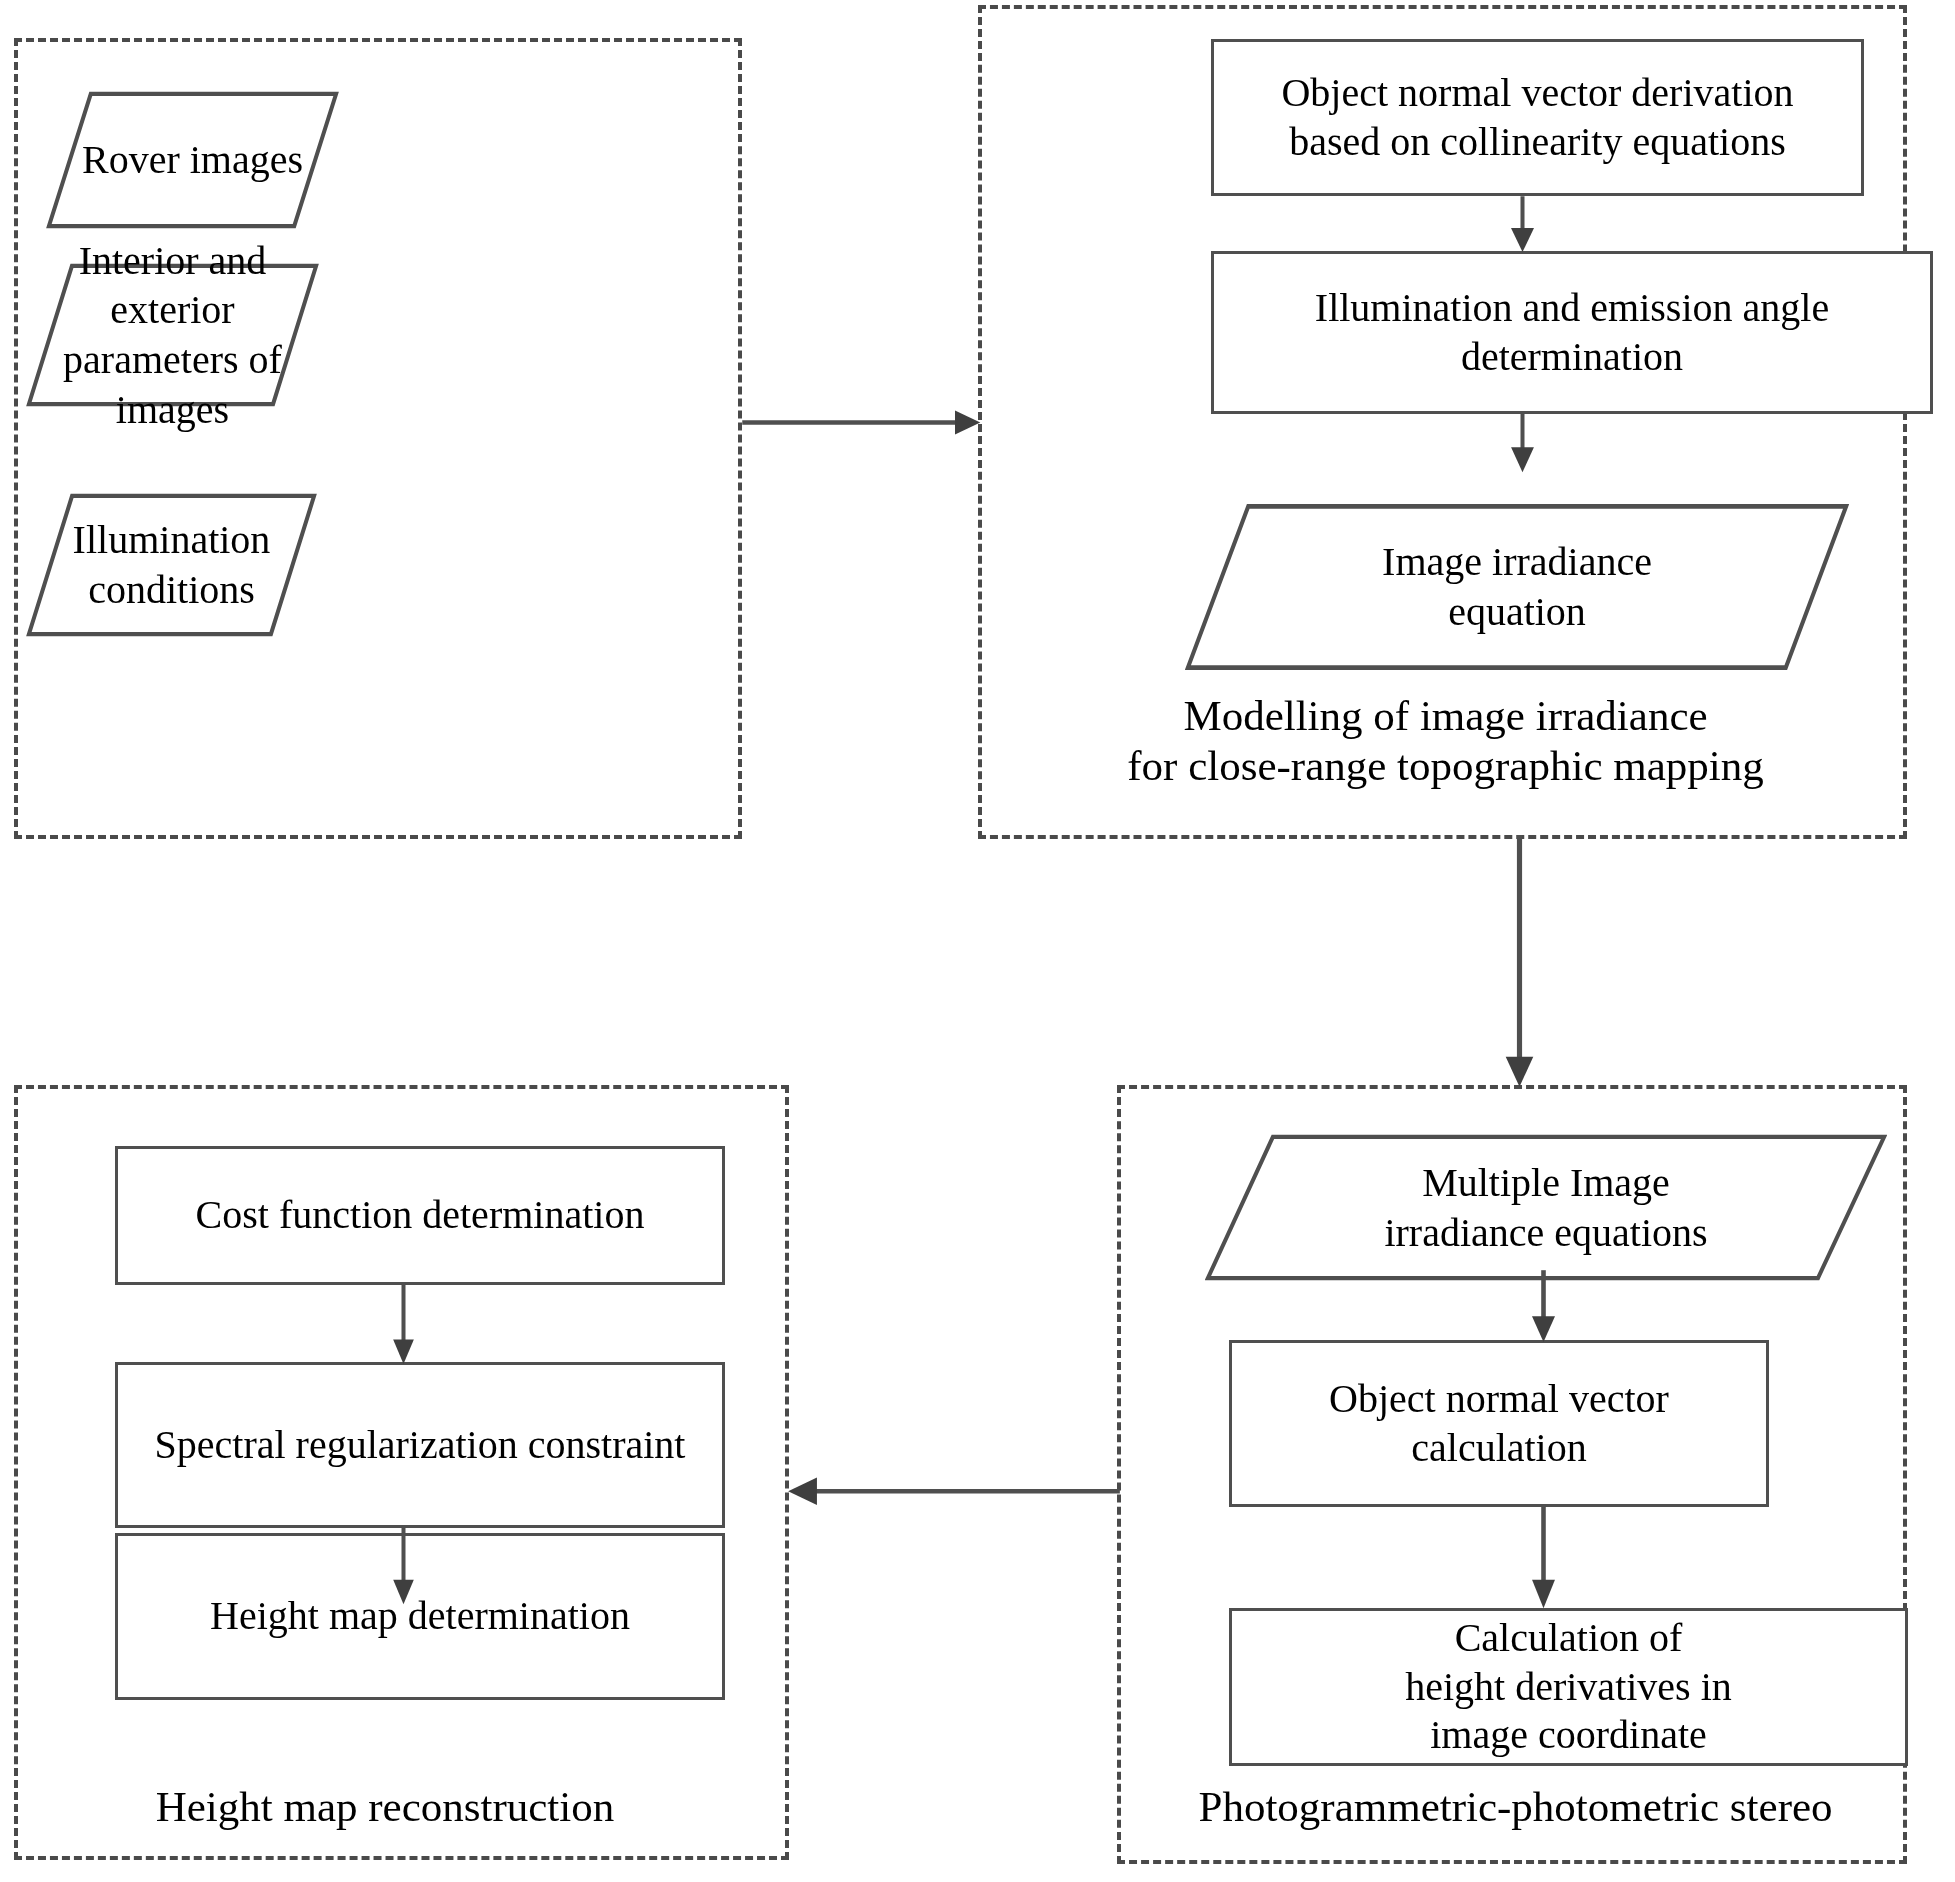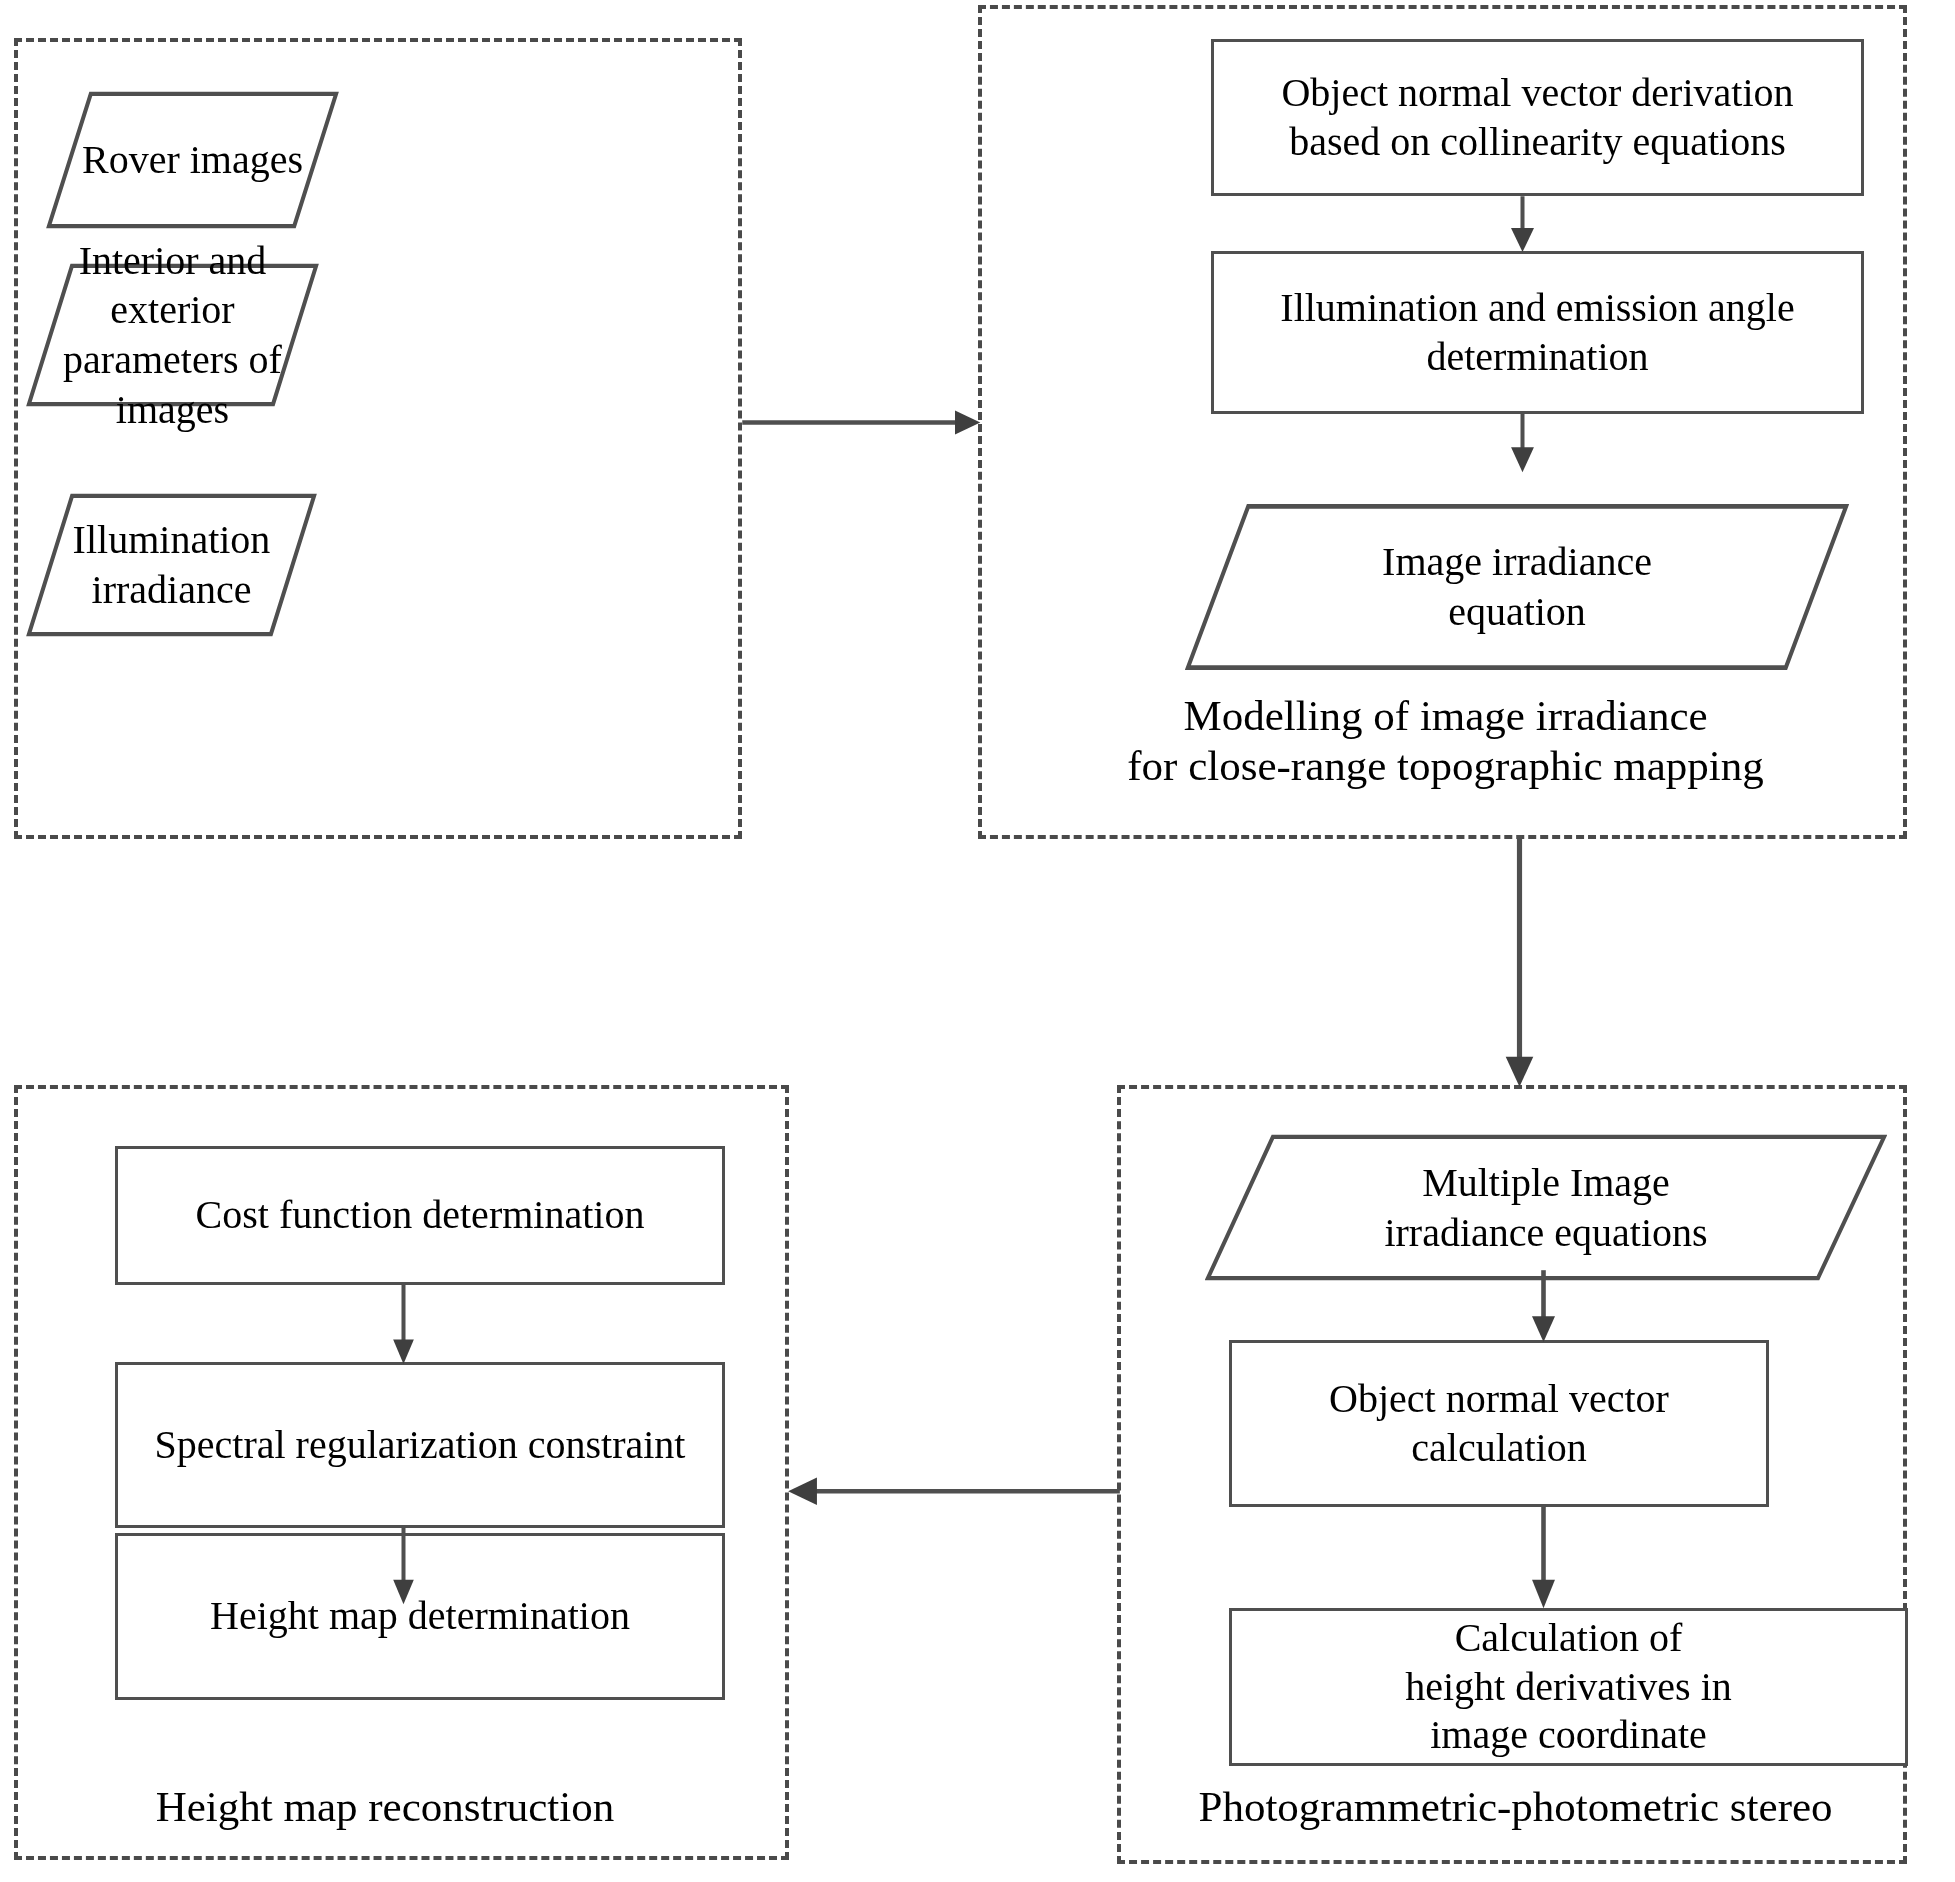--- a/index.html
+++ b/index.html
@@ -104,29 +104,29 @@
     </svg>
     <div class="par-label">Interior and exterior
 parameters of images</div>
   </div>
 
   <div class="node-par" style="left:26px; top:485px; width:291px; height:144px;">
     <svg viewBox="0 0 505 250" preserveAspectRatio="none">
       <polygon points="80,5 500,5 425,245 5,245" fill="#ffffff" stroke="#4f4f4f" stroke-width="7"></polygon>
     </svg>
     <div class="par-label">Illumination
-irradiance</div>
+conditions</div>
   </div>
 
   <div class="group" style="left:978px; top:4.6px; width:929px; height:834px;"></div>
 
   <div class="node-box" style="left:1195px; top:39px; width:653px; height:157px;">Object normal vector  derivation
 based on collinearity equations</div>
 
-  <div class="node-box" style="left:1195px; top:251px; width:653px; height:163px;">Illumination and emission angle
+  <div class="node-box" style="left:1195px; top:251px; width:722px; height:163px;">Illumination and emission angle
 determination</div>
 
   <div class="node-par" style="left:1185px; top:495px; width:664px; height:168px;">
     <svg viewBox="0 0 1155 250" preserveAspectRatio="none">
       <polygon points="110,5 1150,5 1045,245 5,245" fill="#ffffff" stroke="#4f4f4f" stroke-width="7"></polygon>
     </svg>
     <div class="par-label">Image irradiance
 equation</div>
   </div>
 

